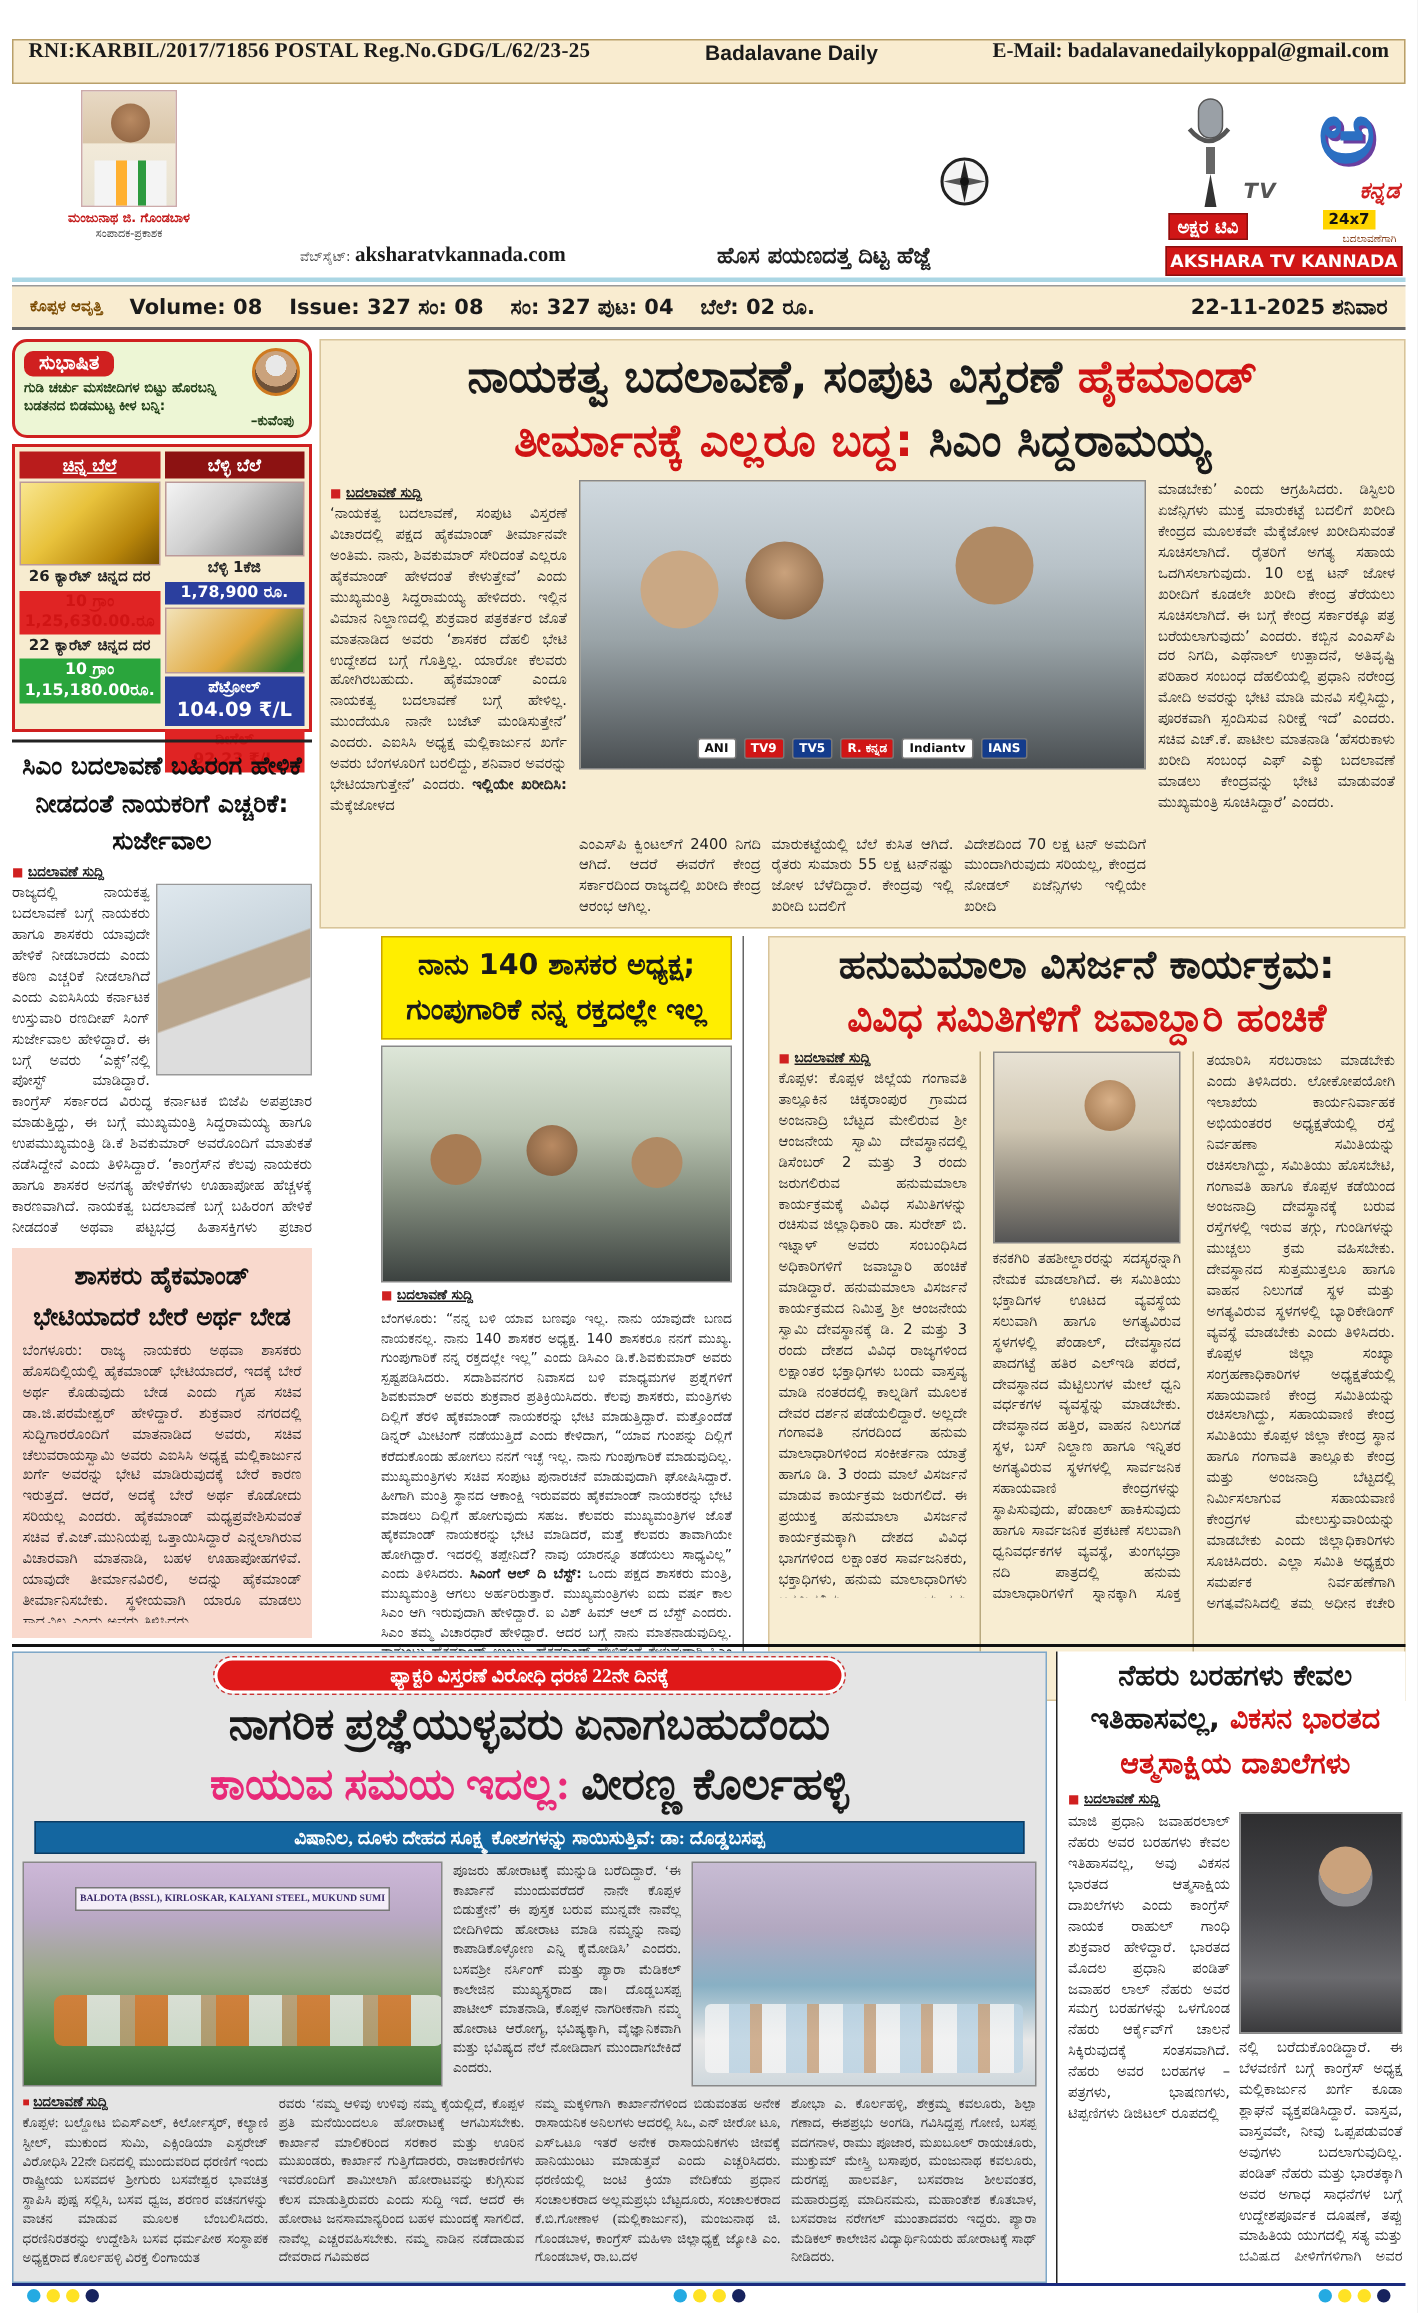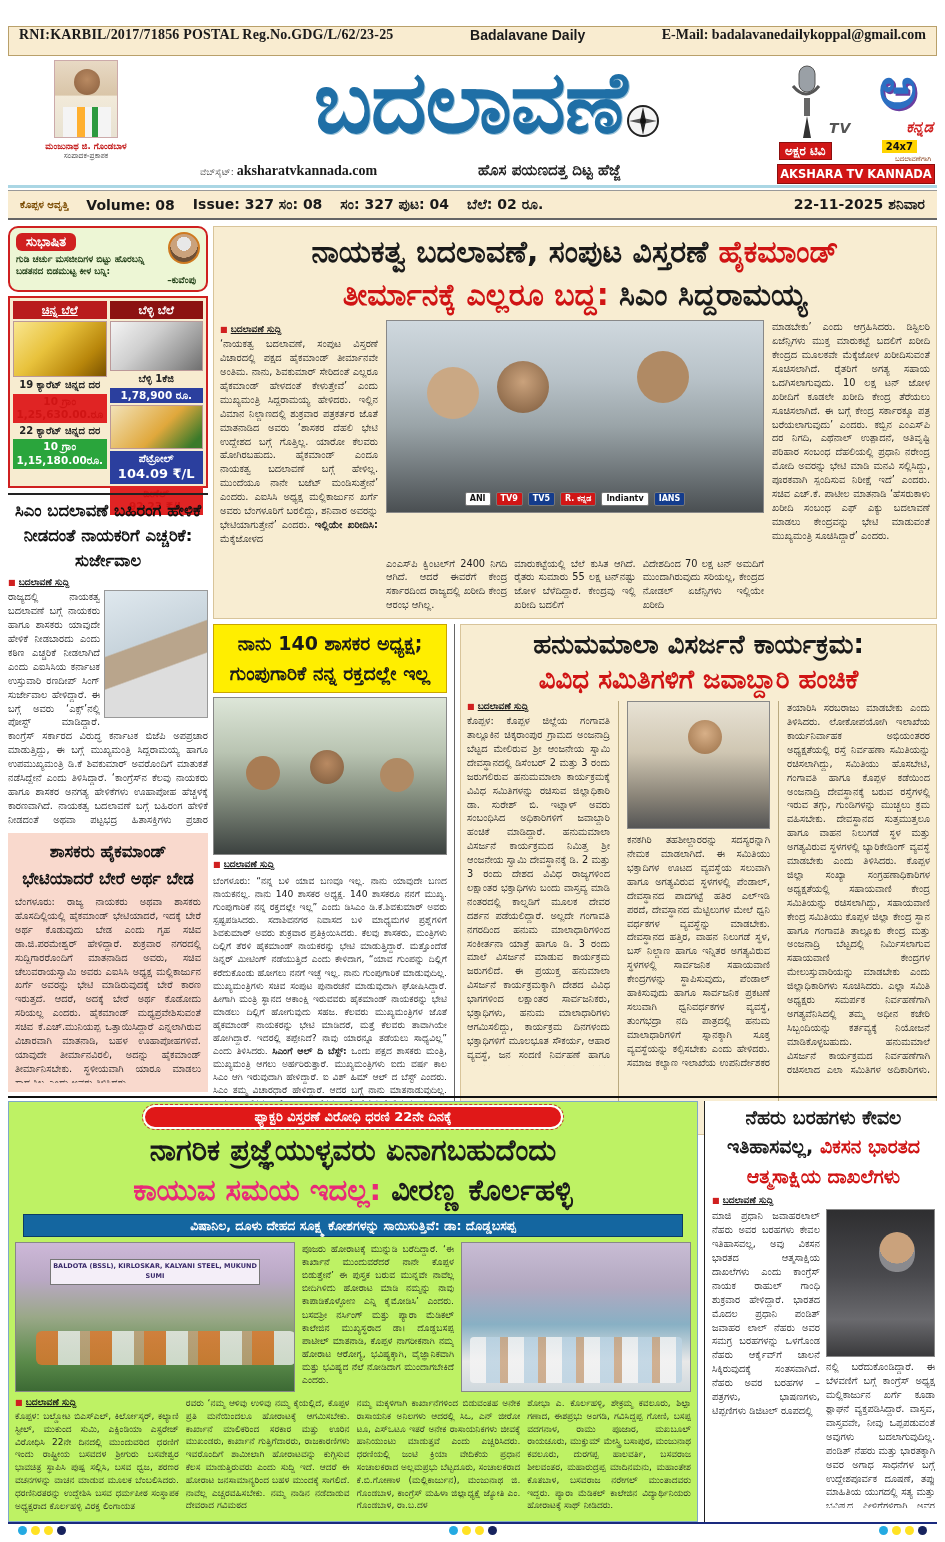--- a/index.html
+++ b/index.html
@@ -120,21 +120,21 @@
   .mainphoto .head1{position:absolute;left:110px;top:40px;width:52px;height:52px;border-radius:50%;
       background:radial-gradient(circle at 50% 40%,#caa27c,#7c5a3c);box-shadow:140px -10px 0 #b08a64,-70px 6px 0 #caa884;}
   .mics{position:absolute;left:0;right:0;bottom:6px;display:flex;gap:5px;justify-content:center;}
   .mic-chip{font-size:8px;font-weight:bold;padding:1px 4px;border-radius:2px;background:#fff;color:#111;border:1px solid #777;}
   .mic-chip.r{background:#d01616;color:#fff;}
   .mic-chip.b{background:#143c8c;color:#fff;}
   .below-cols{display:flex;gap:7px;margin-top:5px;flex:1;}
   .below-cols .bc{flex:1;}
 
   
-  .row2{display:flex;gap:5px;margin-top:5px;flex:1;}
+  .row2{display:flex;gap:16px;margin-top:5px;flex:1;margin-left:41px;}
   .dks{width:242px;flex:none;border-right:1.5px solid #666;padding-right:7px;display:flex;flex-direction:column;}
   .dks-head{background:#ffee00;border:1px solid #c9a500;text-align:center;font-size:19px;
       font-weight:bold;line-height:1.55;padding:4px 2px;}
   .dks-photo{height:158px;margin-top:4px;border:1px solid #888;
       background:linear-gradient(180deg,#dde6d8 0%,#b9c4b2 35%,#8a9484 60%,#3c4240 100%);position:relative;}
   .dks-photo:before{content:"";position:absolute;left:96px;top:52px;width:34px;height:34px;border-radius:50%;
       background:radial-gradient(circle at 50% 40%,#b98a62,#7c5a3c);box-shadow:-64px 6px 0 #a87c54,70px 8px 0 #b08a64;}
   .dks-body{flex:1;margin-top:2px;}
   .hanuma{flex:1;display:flex;flex-direction:column;background:#f8edd2;border:1px solid #d8c49a;padding:3px 6px;}
   .han-head1{text-align:center;font-size:26px;font-weight:bold;line-height:1.3;}
@@ -143,21 +143,21 @@
   .han-c{flex:1;}
   .han-c + .han-c{border-left:1px solid #b9a97f;padding-left:8px;}
   .han-photo{height:128px;border:1px solid #888;margin-bottom:4px;
       background:linear-gradient(180deg,#e8e2d4 0%,#cfc6b2 40%,#8a8478 75%,#555 100%);position:relative;}
   .han-photo:before{content:"";position:absolute;left:60px;top:18px;width:34px;height:34px;border-radius:50%;
       background:radial-gradient(circle at 50% 40%,#d8b088,#9a7048);}
 
   
   .bottomrow{position:absolute;left:8px;right:8px;top:1096px;height:426px;display:flex;gap:6px;
       border-top:2px solid #111;padding-top:3px;}
-  .factory{width:690px;flex:none;background:#bef264;border:1px solid #7fa8c8;padding:3px 6px;position:relative;}
+  .factory{width:690px;flex:none;background:#e5e5e5;border:1px solid #7fa8c8;padding:3px 6px;position:relative;font-family:Liberation Serif, serif;}
   .kicker{width:420px;margin:0 auto;background:#e01818;color:#fff;font-weight:bold;font-size:13px;
       text-align:center;border-radius:12px;padding:2px 0;border:2px solid #fff;outline:1px dashed #c33;}
   .fact-h1{text-align:center;font-size:29px;font-weight:bold;line-height:1.45;}
   .fact-h2{text-align:center;font-size:29px;font-weight:bold;line-height:1.35;}
   .fact-strip{background:#1466a0;color:#fff;font-weight:bold;font-size:12.5px;text-align:center;
       padding:2.5px 0;margin:4px 8px 0 8px;border:1px solid #0c3c64;}
   .fact-mid{display:flex;gap:7px;margin-top:5px;height:150px;}
   .fphoto1{width:280px;flex:none;border:1px solid #888;position:relative;overflow:hidden;
       background:linear-gradient(180deg,#cdb8d8 0%,#b9a8c4 25%,#9aa888 50%,#5a8a4a 80%,#3c6a34 100%);}
   .fbanner{position:absolute;left:34px;top:16px;width:210px;background:#f4eef8;border:1px solid #777;
@@ -200,21 +200,20 @@
     <span class="brand">Badalavane Daily</span>
     <span class="email">E-Mail: badalavanedailykoppal@gmail.com</span>
   </div>
 
   <div class="masthead">
     <div class="editor">
       <div class="editor-photo"></div>
       <div class="editor-name">ಮಂಜುನಾಥ ಜಿ. ಗೊಂಡಬಾಳ</div>
       <div class="editor-role">ಸಂಪಾದಕ-ಪ್ರಕಾಶಕ</div>
     </div>
-    <div class="mast-title">ಬದಲಾವಣೆ</div>
     <svg class="compass" viewBox="0 0 34 34">
       <circle cx="17" cy="17" r="15" fill="#f4f4f4" stroke="#222" stroke-width="2"></circle>
       <path d="M17 3 L20 17 L17 31 L14 17 Z" fill="#222"></path>
       <path d="M3 17 L17 14 L31 17 L17 20 Z" fill="#555"></path>
       <circle cx="17" cy="17" r="3" fill="#111"></circle>
     </svg>
     <div class="mast-website">
       <span class="wlabel">ವೆಬ್‌ಸೈಟ್:</span><span class="wurl">aksharatvkannada.com</span>
     </div>
     <div class="mast-tagline">ಹೊಸ ಪಯಣದತ್ತ ದಿಟ್ಟ ಹೆಜ್ಜೆ</div>
@@ -251,21 +250,21 @@
         <span class="quote-title">ಸುಭಾಷಿತ</span>
         <div class="quote-photo"></div>
         <div class="quote-text">ಗುಡಿ ಚರ್ಚು ಮಸಜೀದಿಗಳ ಬಿಟ್ಟು ಹೊರಬನ್ನಿ ಬಡತನದ ಬಿಡಮುಟ್ಟ ಕೀಳ ಬನ್ನಿ:</div>
         <div class="quote-author">–ಕುವೆಂಪು</div>
       </div>
 
       <div class="rates">
         <div class="rcol">
           <div class="rhead gold">ಚಿನ್ನ ಬೆಲೆ</div>
           <div class="rimg goldimg"></div>
-          <div class="rlabel">19 ಕ್ಯಾರೆಟ್ ಚಿನ್ನದ ದರ</div>
+          <div class="rlabel">26 ಕ್ಯಾರೆಟ್ ಚಿನ್ನದ ದರ</div>
           <div class="rprice red">
             <span>10 ಗ್ರಾಂ</span><br>
             <span>1,25,630.00.ರೂ</span>
           </div>
           <div class="rlabel">22 ಕ್ಯಾರೆಟ್ ಚಿನ್ನದ ದರ</div>
           <div class="rprice green">
             <span>10 ಗ್ರಾಂ</span><br>
             <span>1,15,180.00ರೂ.</span>
           </div>
         </div>

